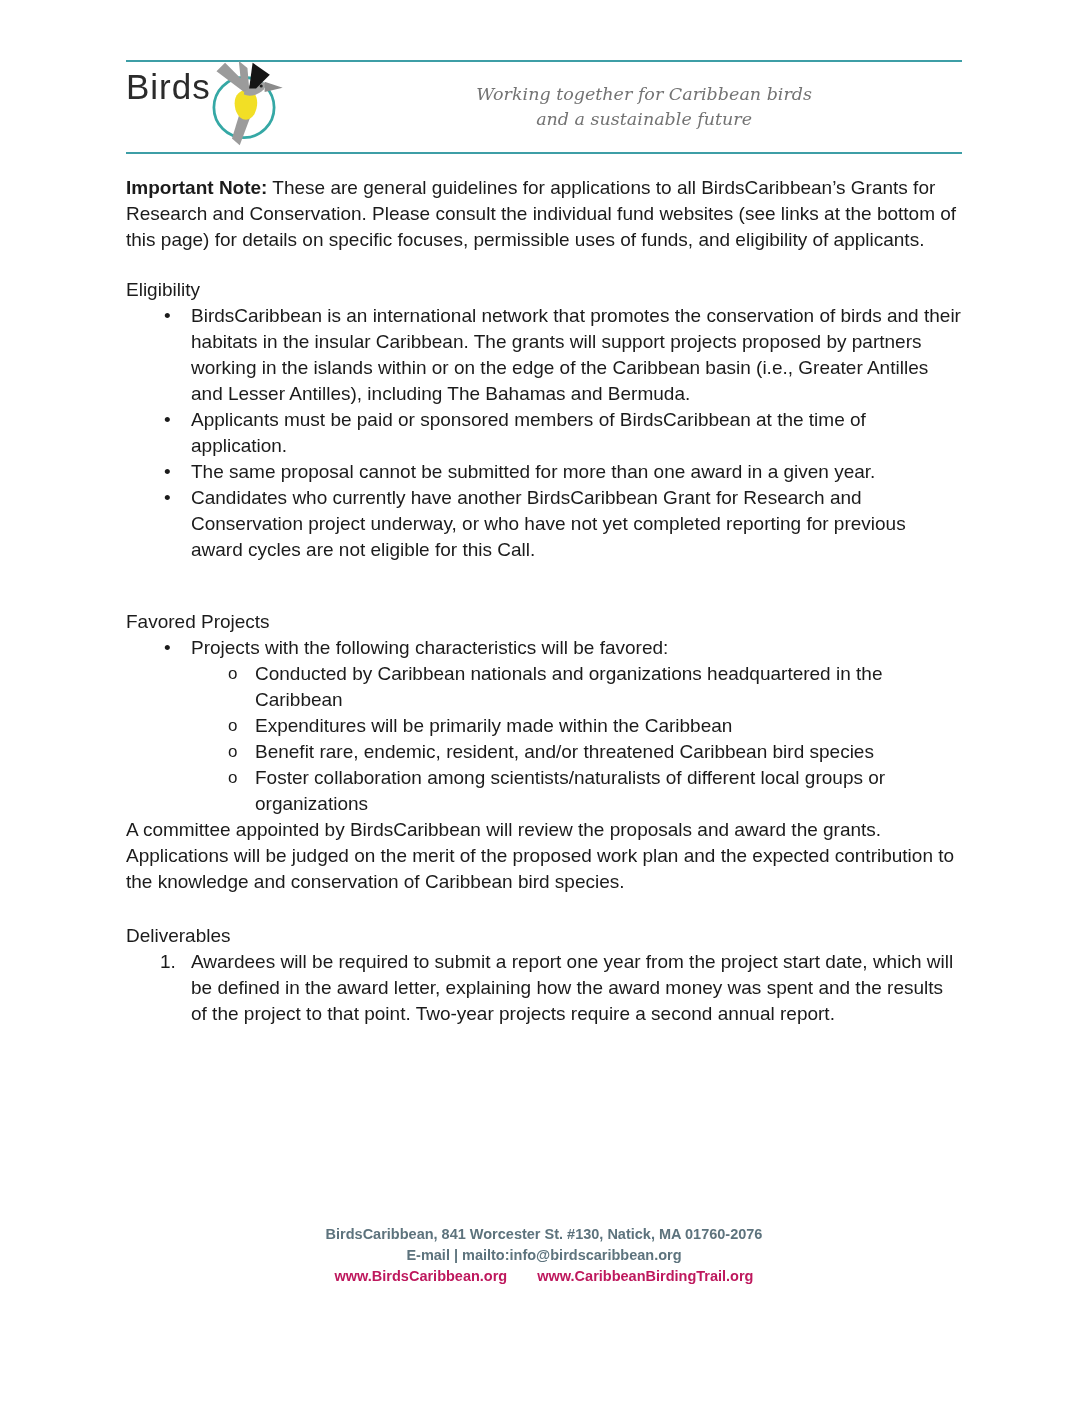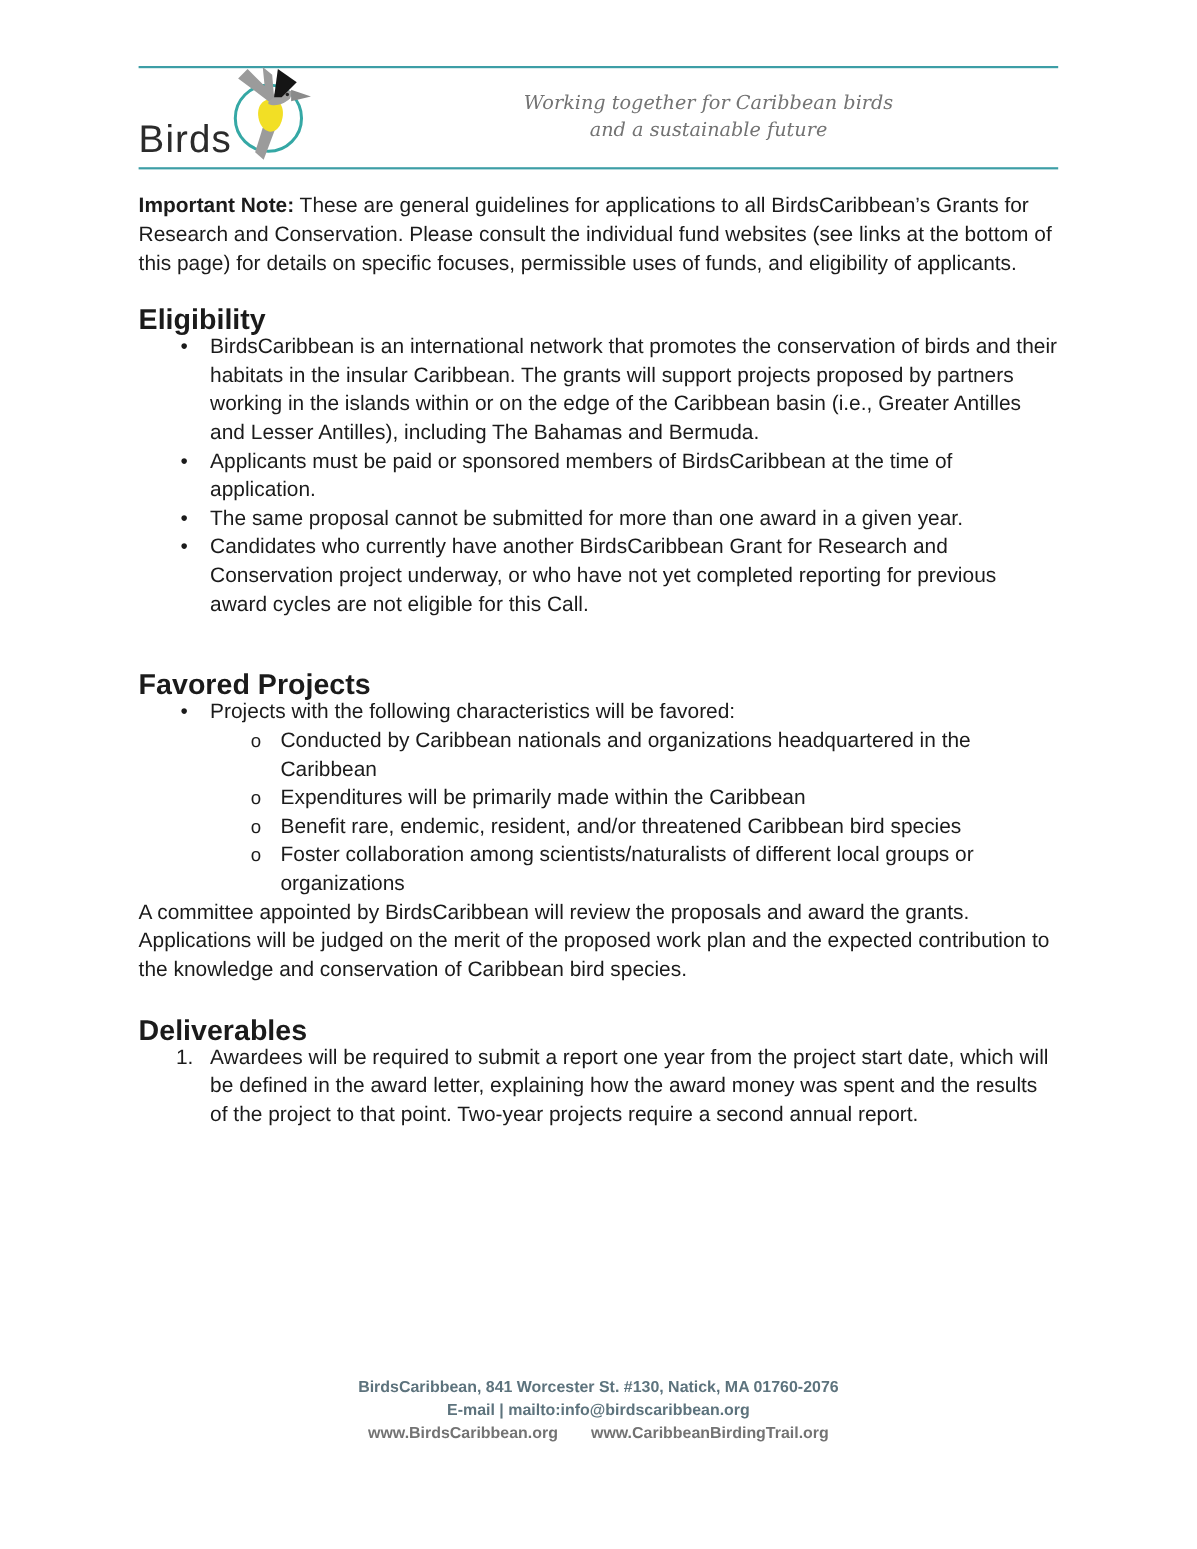--- a/index.html
+++ b/index.html
@@ -17,21 +17,21 @@
   .header{
     margin-top:60px;
     border-top:2px solid #3d9ea6;
     border-bottom:2px solid #3d9ea6;
     height:90px;
     display:flex;
     align-items:center;
     justify-content:space-between;
     padding-right:32px;
   }
-  .logo{display:flex;align-items:flex-end;}
+  .logo{display:flex;align-items:flex-start;}
   .logo-word{
     font-size:35px;
     font-weight:400;
     letter-spacing:1px;
     color:#2b2b2b;
   }
   .logo-bird-wrap{width:86px;height:86px;margin:-6px -12px 0 -10px;position:relative;z-index:1;}
   .tagline{
     text-align:center;
     font-family:"DejaVu Serif",serif;
@@ -44,46 +44,46 @@
 
   
   .doc-title{
     margin-top:44px;
     font-size:21px;
     font-weight:bold;
     line-height:28px;
   }
   .para{font-size:19px;line-height:26px;}
   .note{margin-top:21px;}
-  .heading{font-size:26px;line-height:26px;font-weight:bold;}
+  .heading{font-size:19px;line-height:26px;font-weight:normal;}
   .h-eligibility{margin-top:24px;}
   .h-favored{margin-top:46px;}
   .h-evaluation{margin-top:30px;}
   .h-deliverables{margin-top:28px;}
 
   .li{position:relative;padding-left:65px;font-size:19px;line-height:26px;}
   .li .marker{position:absolute;left:38px;top:0;}
   .li2{position:relative;padding-left:129px;font-size:19px;line-height:26px;}
   .li2 .marker{position:absolute;left:102px;top:0;font-size:17px;}
   .oli{position:relative;padding-left:65px;font-size:19px;line-height:26px;}
   .oli .marker{position:absolute;left:34px;top:0;}
 
   
   .footer{
     position:absolute;
     left:0;right:0;
-    top:1251px;
+    top:1224px;
     text-align:center;
     font-size:14.5px;
     line-height:21px;
     font-weight:bold;
   }
   .footer .gray{color:#5d737d;}
   .footer .teal{color:#16a5ad;}
-  .footer .site{display:inline-block;margin:0 13px;text-decoration:none;color:#737373;cursor:pointer;}
+  .footer .site{display:inline-block;margin:0 13px;text-decoration:none;color:#be185d;cursor:pointer;}
 </style>
 </head>
 <body>
 
 <div class="page">
 
   <div class="content">
 
     <div class="header">
       <div class="logo">

